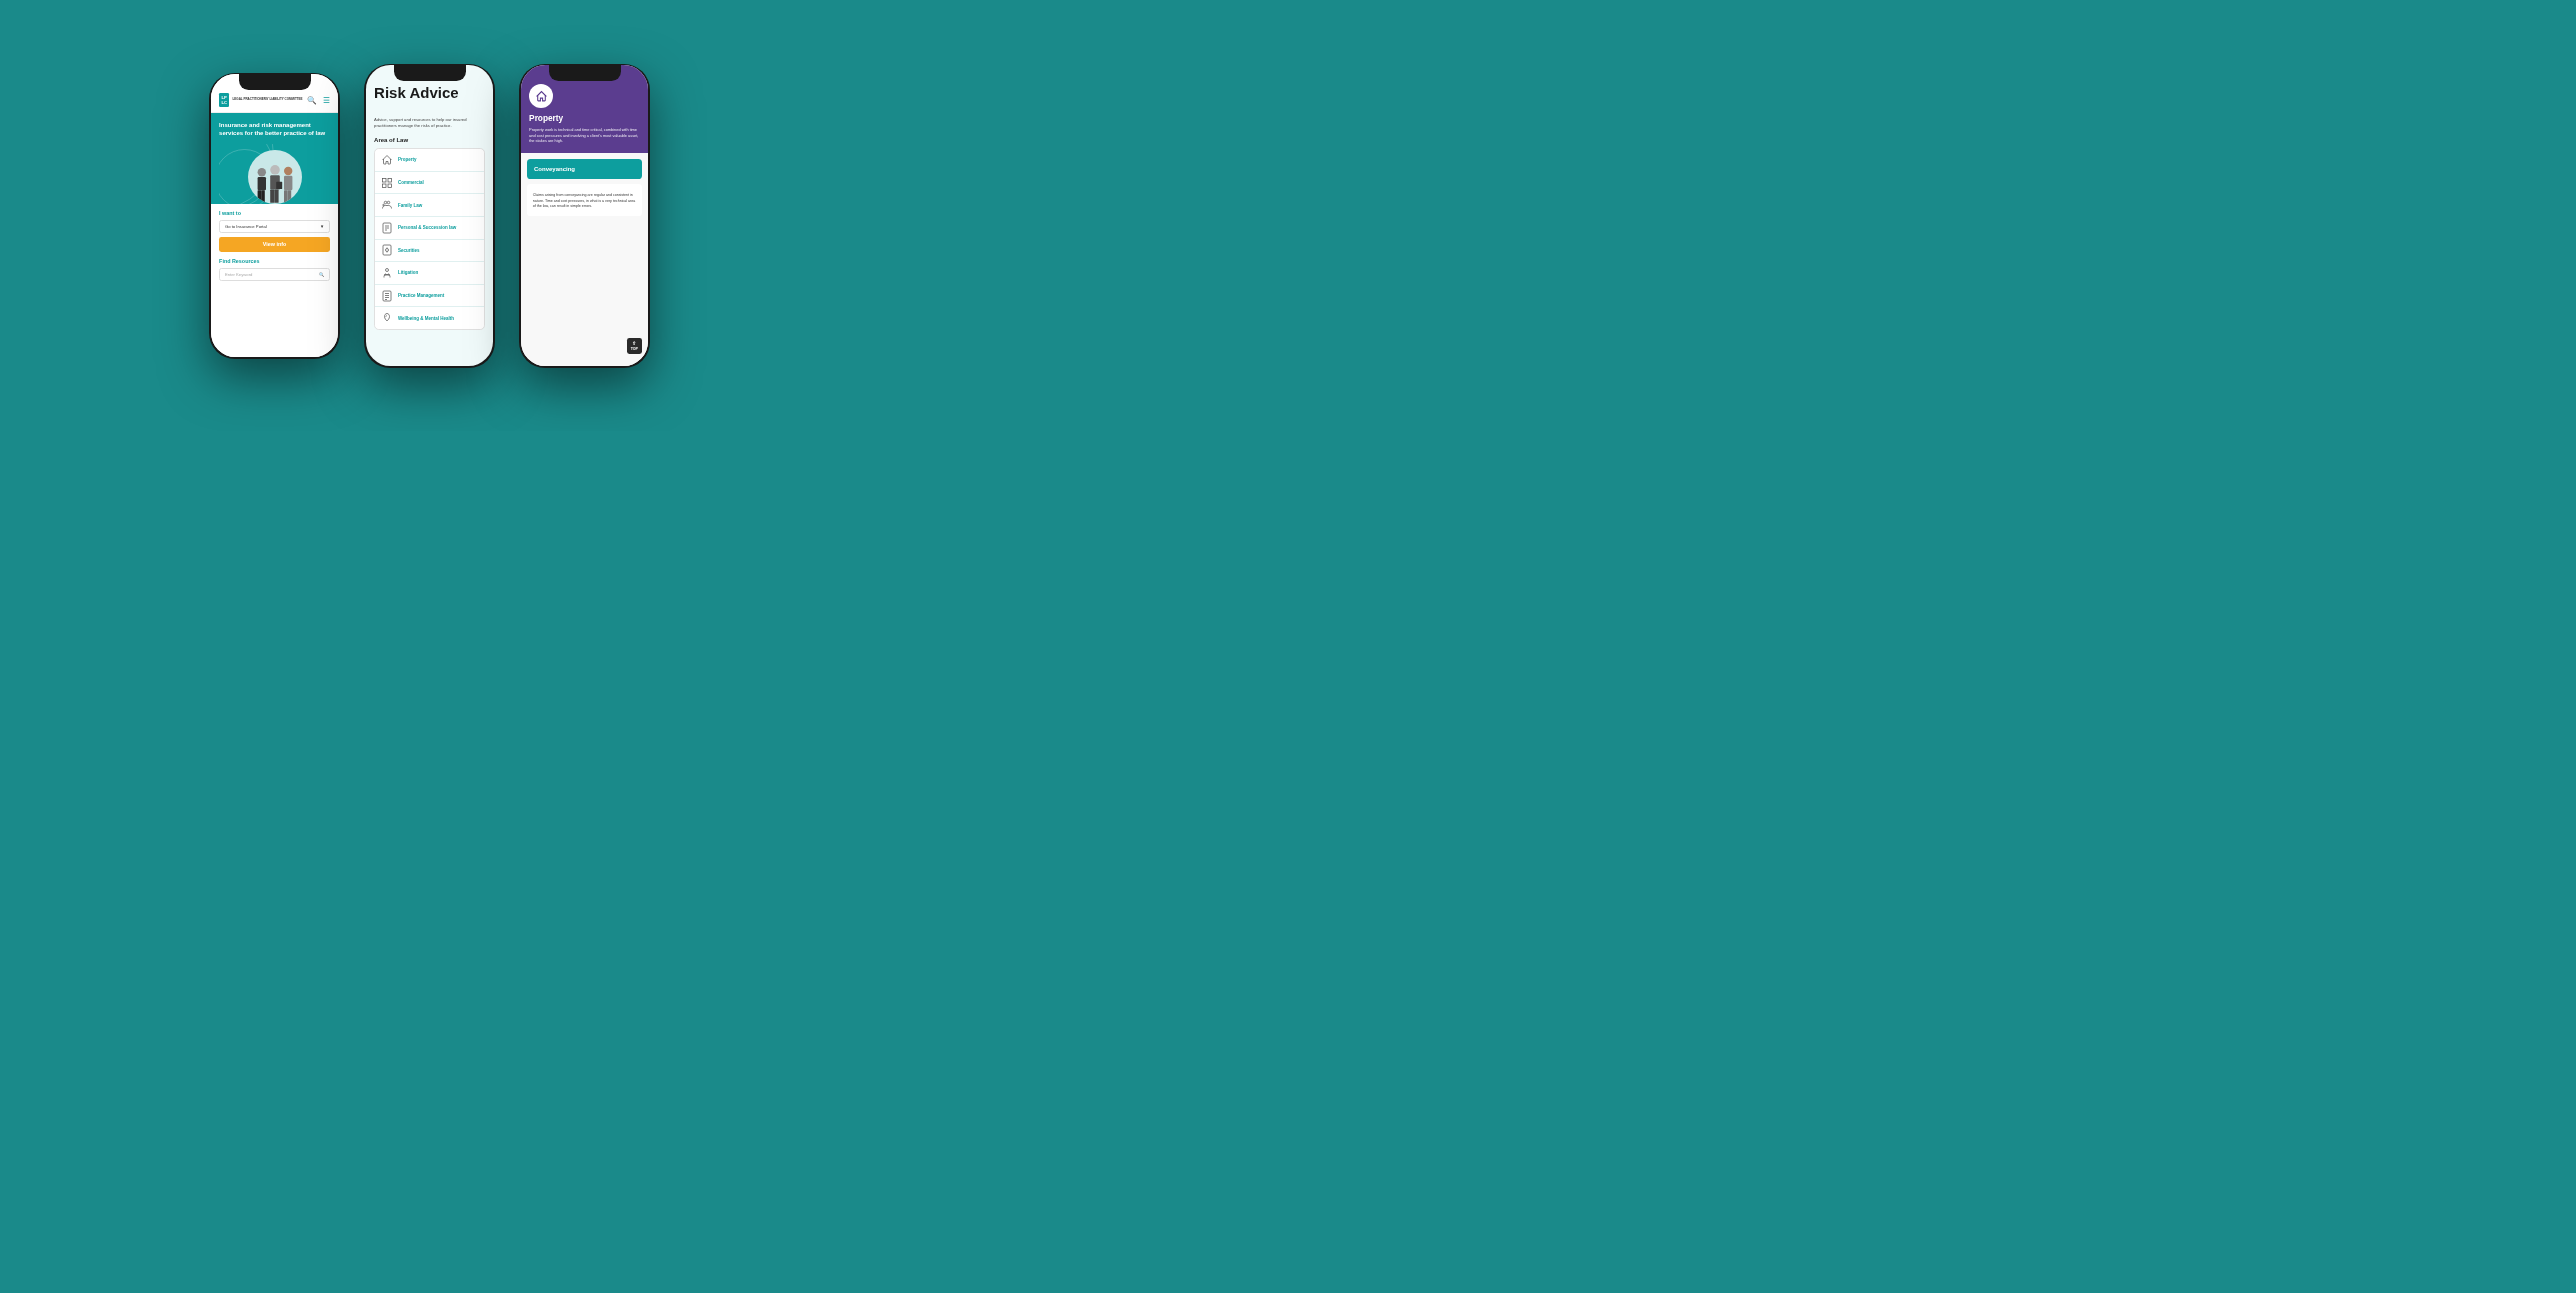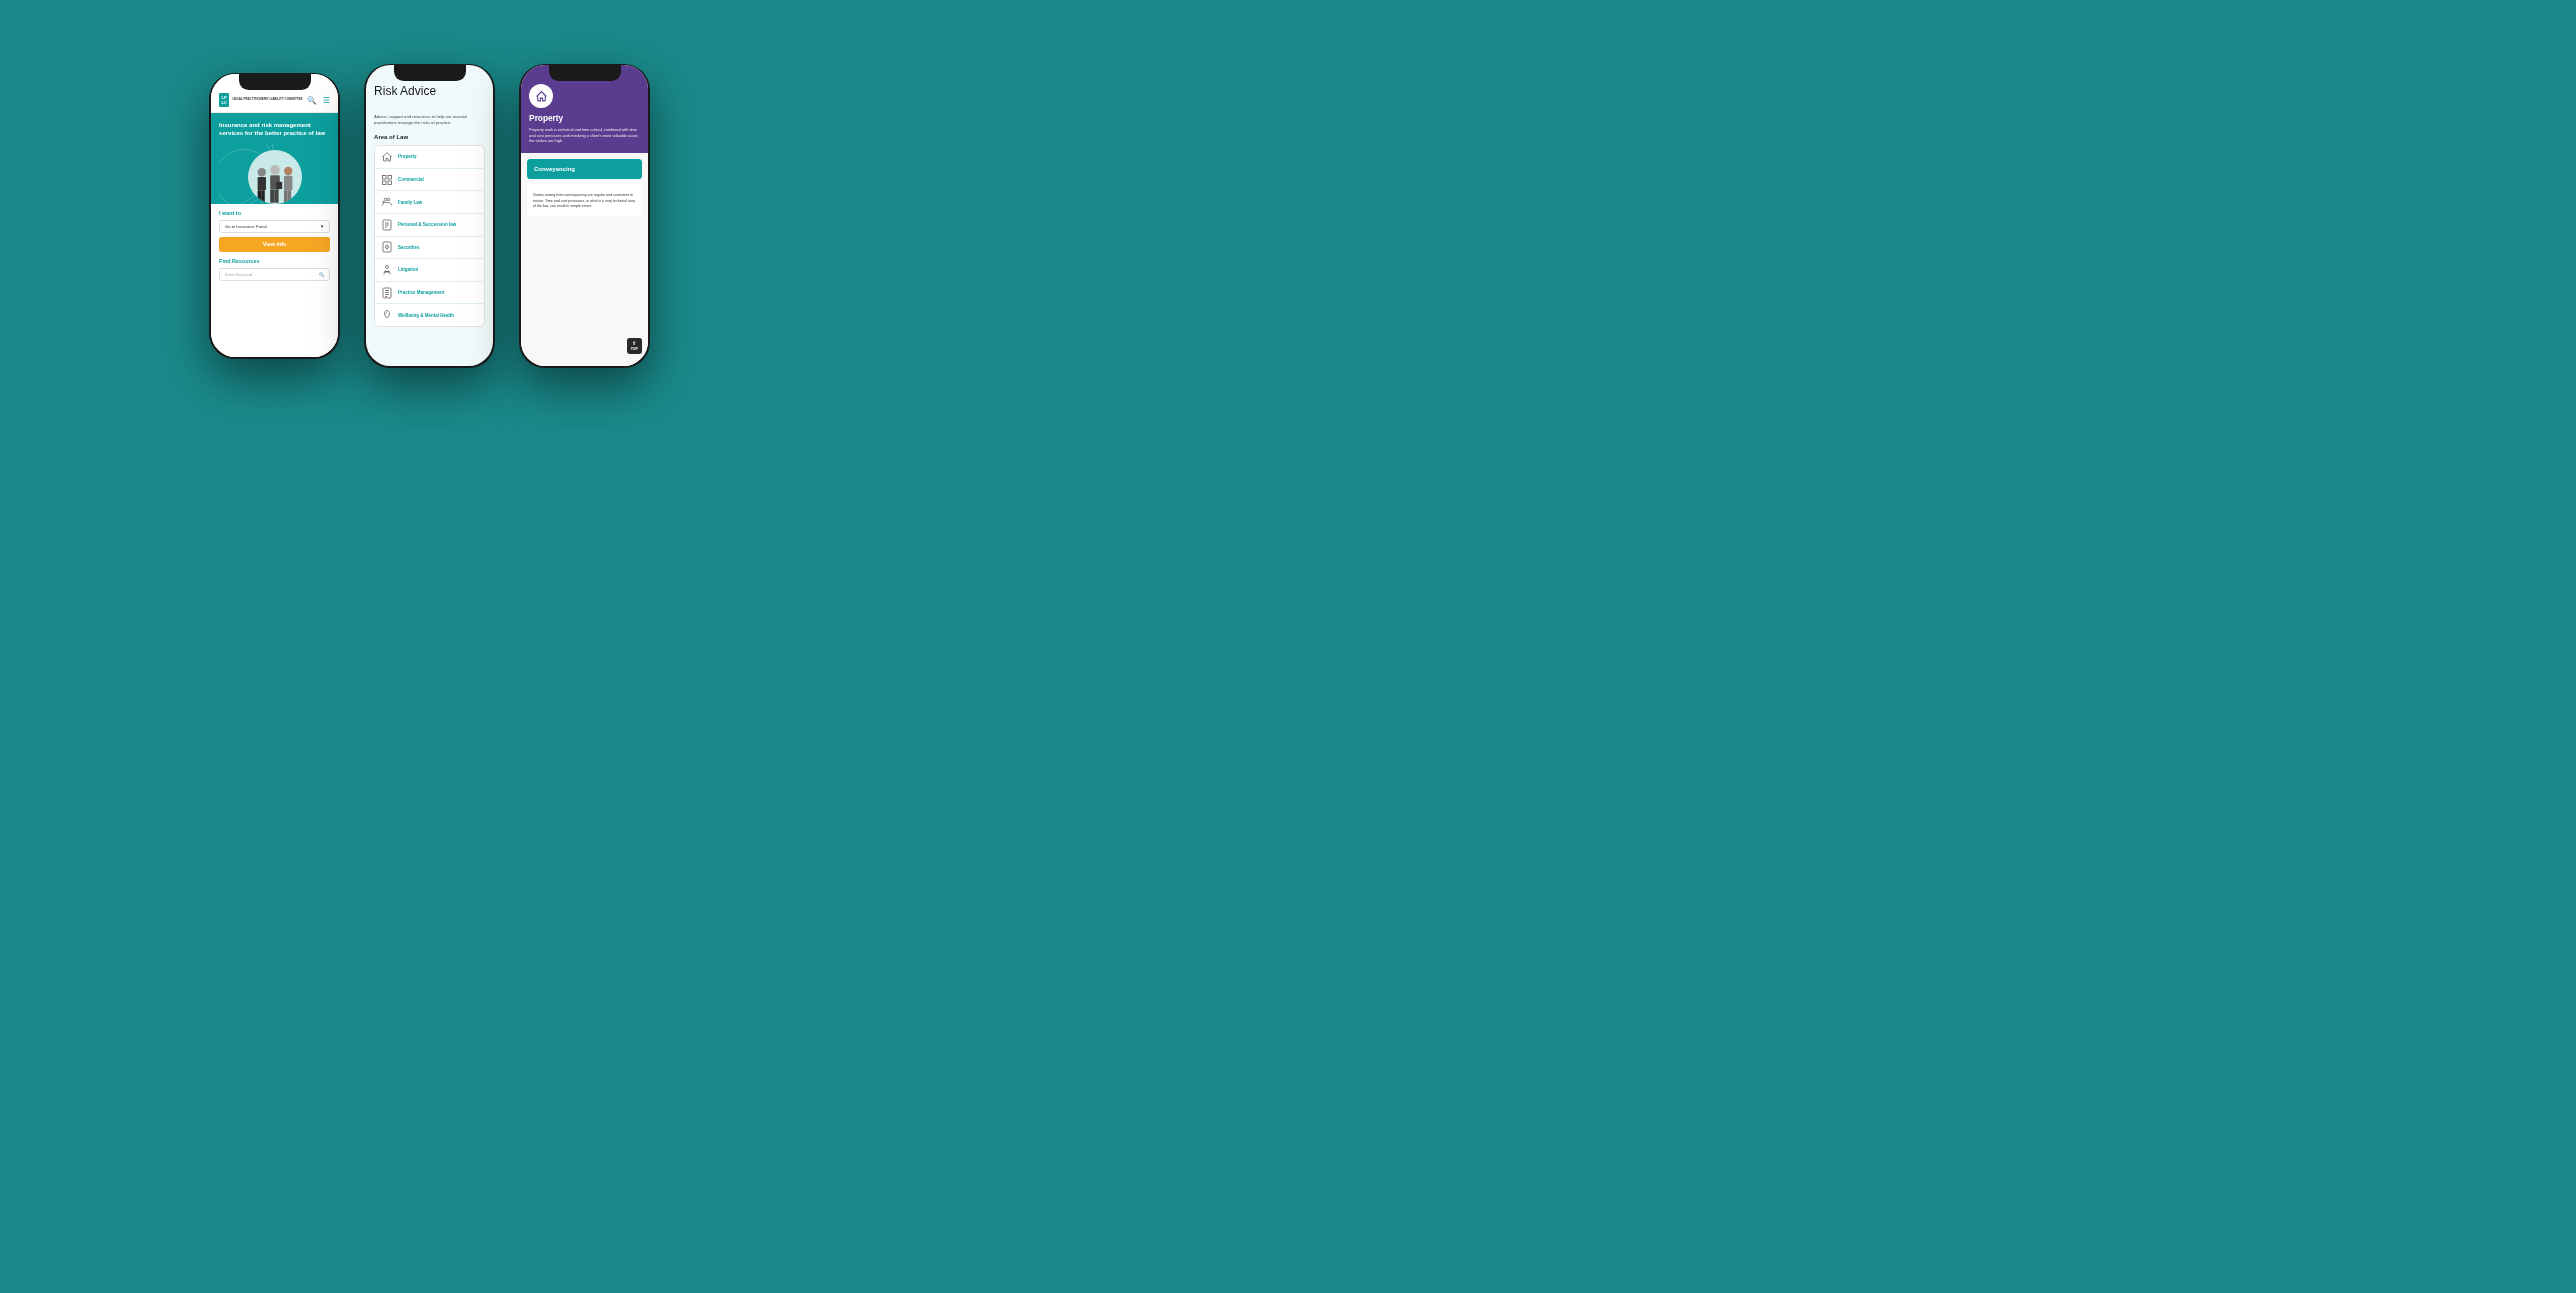--- a/index.html
+++ b/index.html
@@ -256,22 +256,22 @@
       overflow: hidden;
     }
 
     .p2-content {
       padding: 19px 8.3px 8.3px;
       flex: 1;
       overflow: hidden;
     }
 
     .p2-title {
-      font-size: 12px;
-      font-weight: 400;
+      font-size: 15px;
+      font-weight: 700;
       color: #1a1a1a;
       margin-bottom: 16px;
     }
 
     .p2-subtitle {
       font-size: 4.2px;
       color: #444;
       line-height: 1.4;
       margin-bottom: 8.3px;
     }

